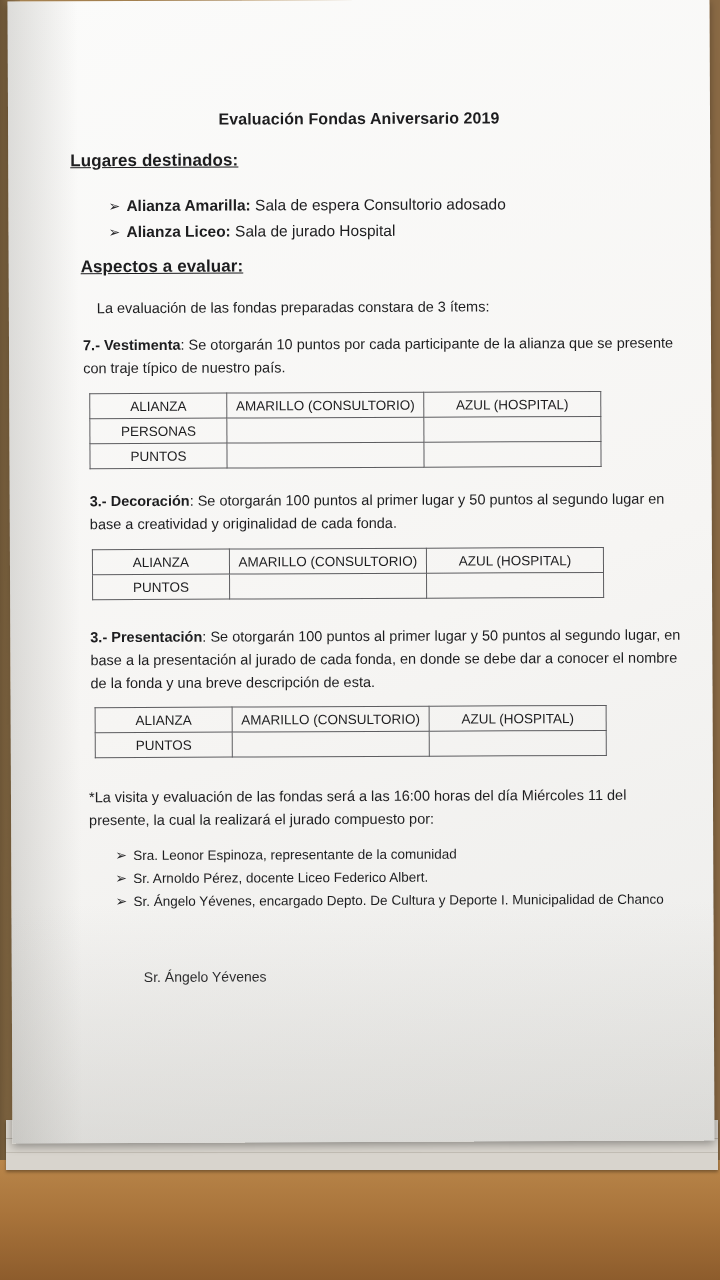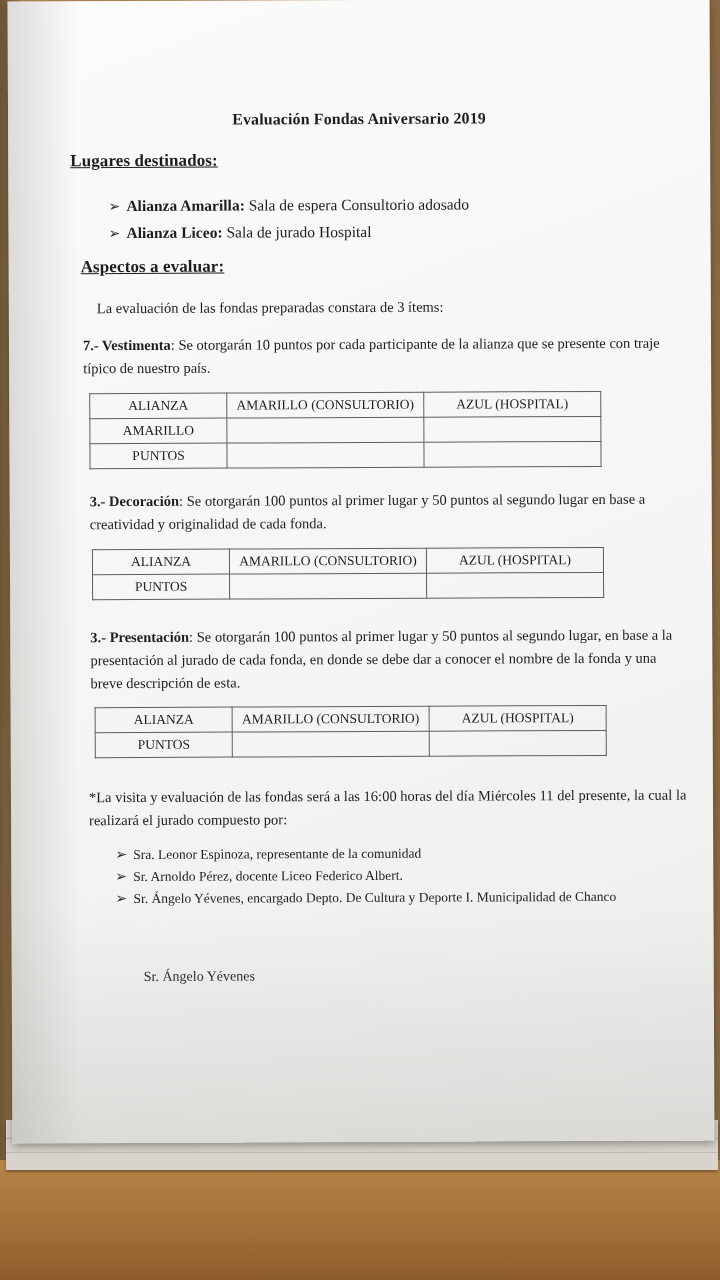--- a/index.html
+++ b/index.html
@@ -11,21 +11,20 @@
     height: 1280px;
     overflow: hidden;
     background: #8a6a45;
     font-family: "Liberation Sans", sans-serif;
   }
   .photo {
     position: relative;
     width: 572px;
     height: 1280px;
     background: linear-gradient(180deg, #b08a55 0%, #9d7a4a 40%, #8a6232 100%);
-    font-family: Liberation Serif, serif;
   }
   
   .desk-bottom {
     position: absolute;
     left: 0;
     top: 1160px;
     width: 720px;
     height: 120px;
     background: linear-gradient(180deg, #b9864a 0%, #a9743b 45%, #8d5c2c 100%);
   }
@@ -213,21 +212,21 @@
       </p>
 
       <table class="eval" id="tbl1">
         <tbody>
           <tr>
             <td class="c-alianza">ALIANZA</td>
             <td class="c-amarillo">AMARILLO (CONSULTORIO)</td>
             <td class="c-azul">AZUL (HOSPITAL)</td>
           </tr>
           <tr>
-            <td class="c-alianza">AMARILLO</td>
+            <td class="c-alianza">PERSONAS</td>
             <td class="c-amarillo"></td>
             <td class="c-azul"></td>
           </tr>
           <tr>
             <td class="c-alianza">PUNTOS</td>
             <td class="c-amarillo"></td>
             <td class="c-azul"></td>
           </tr>
         </tbody>
       </table>

